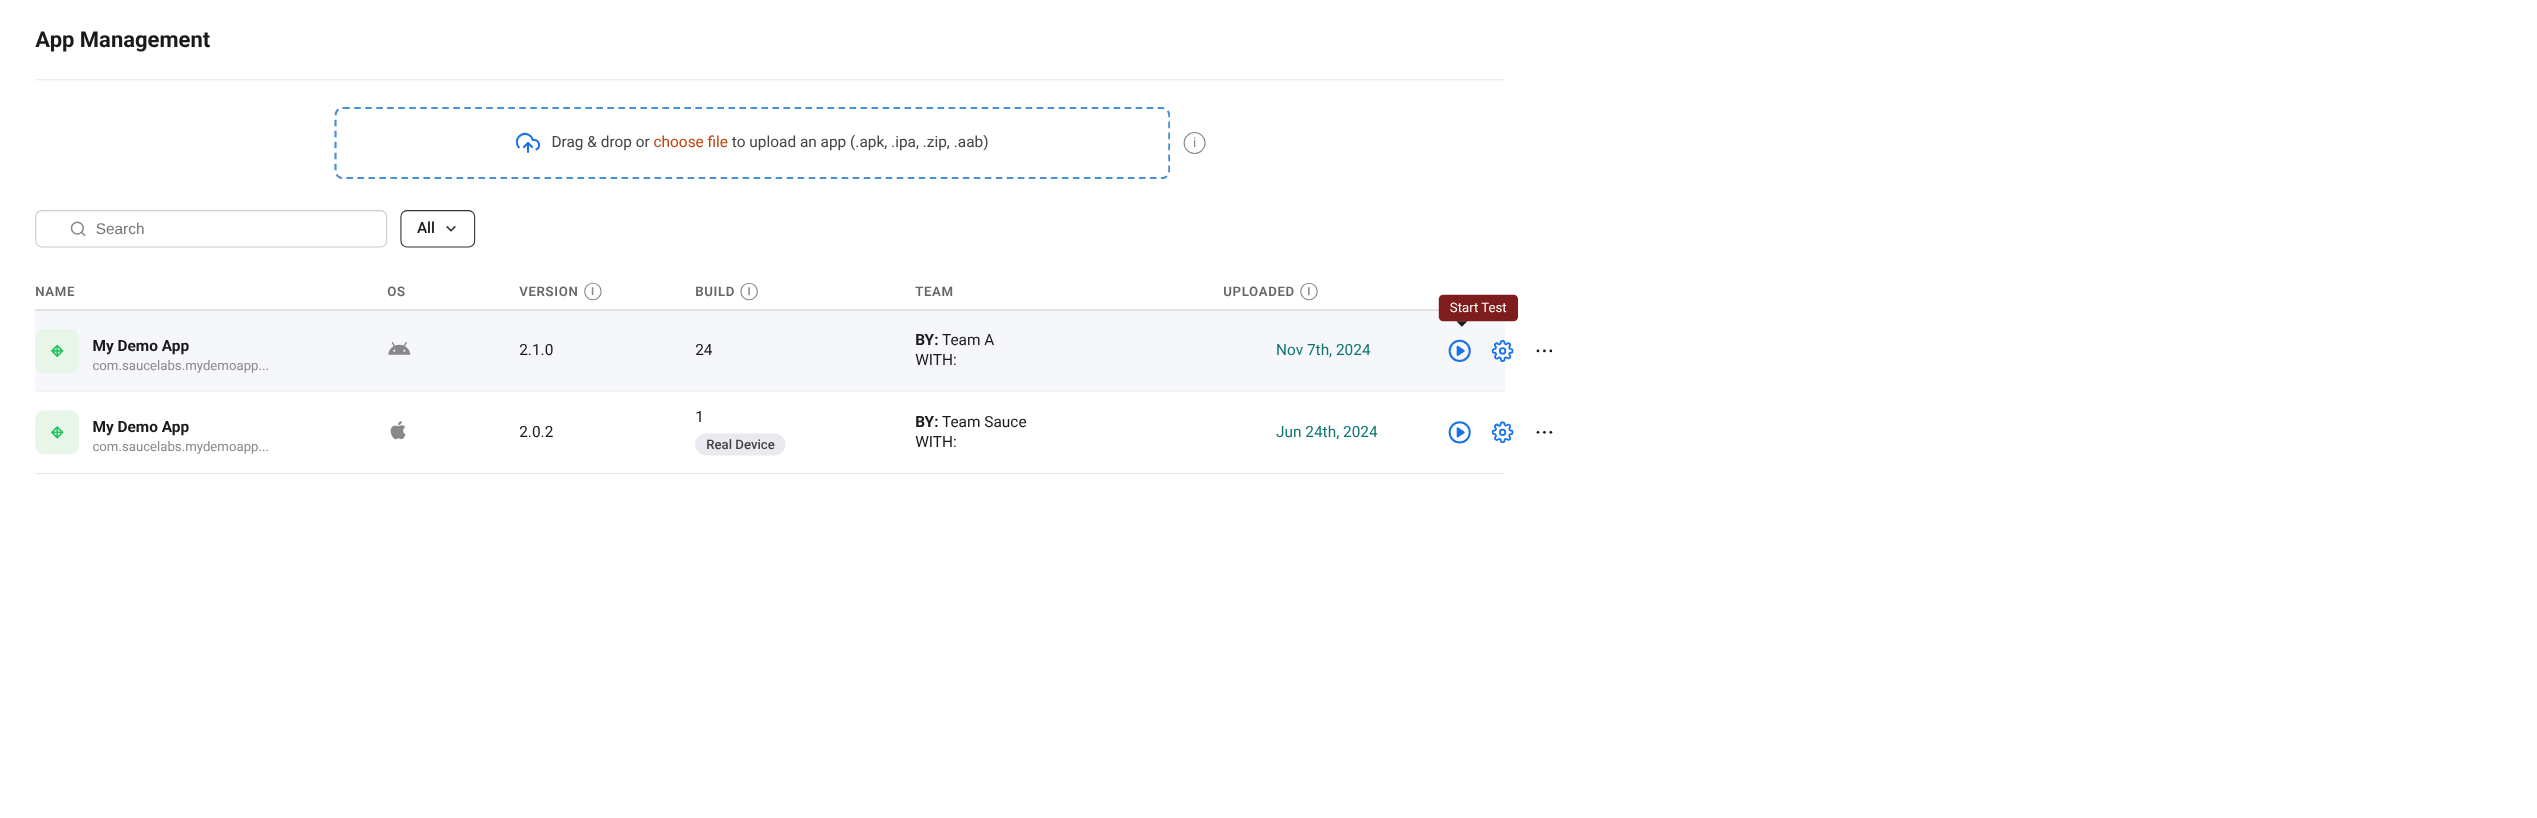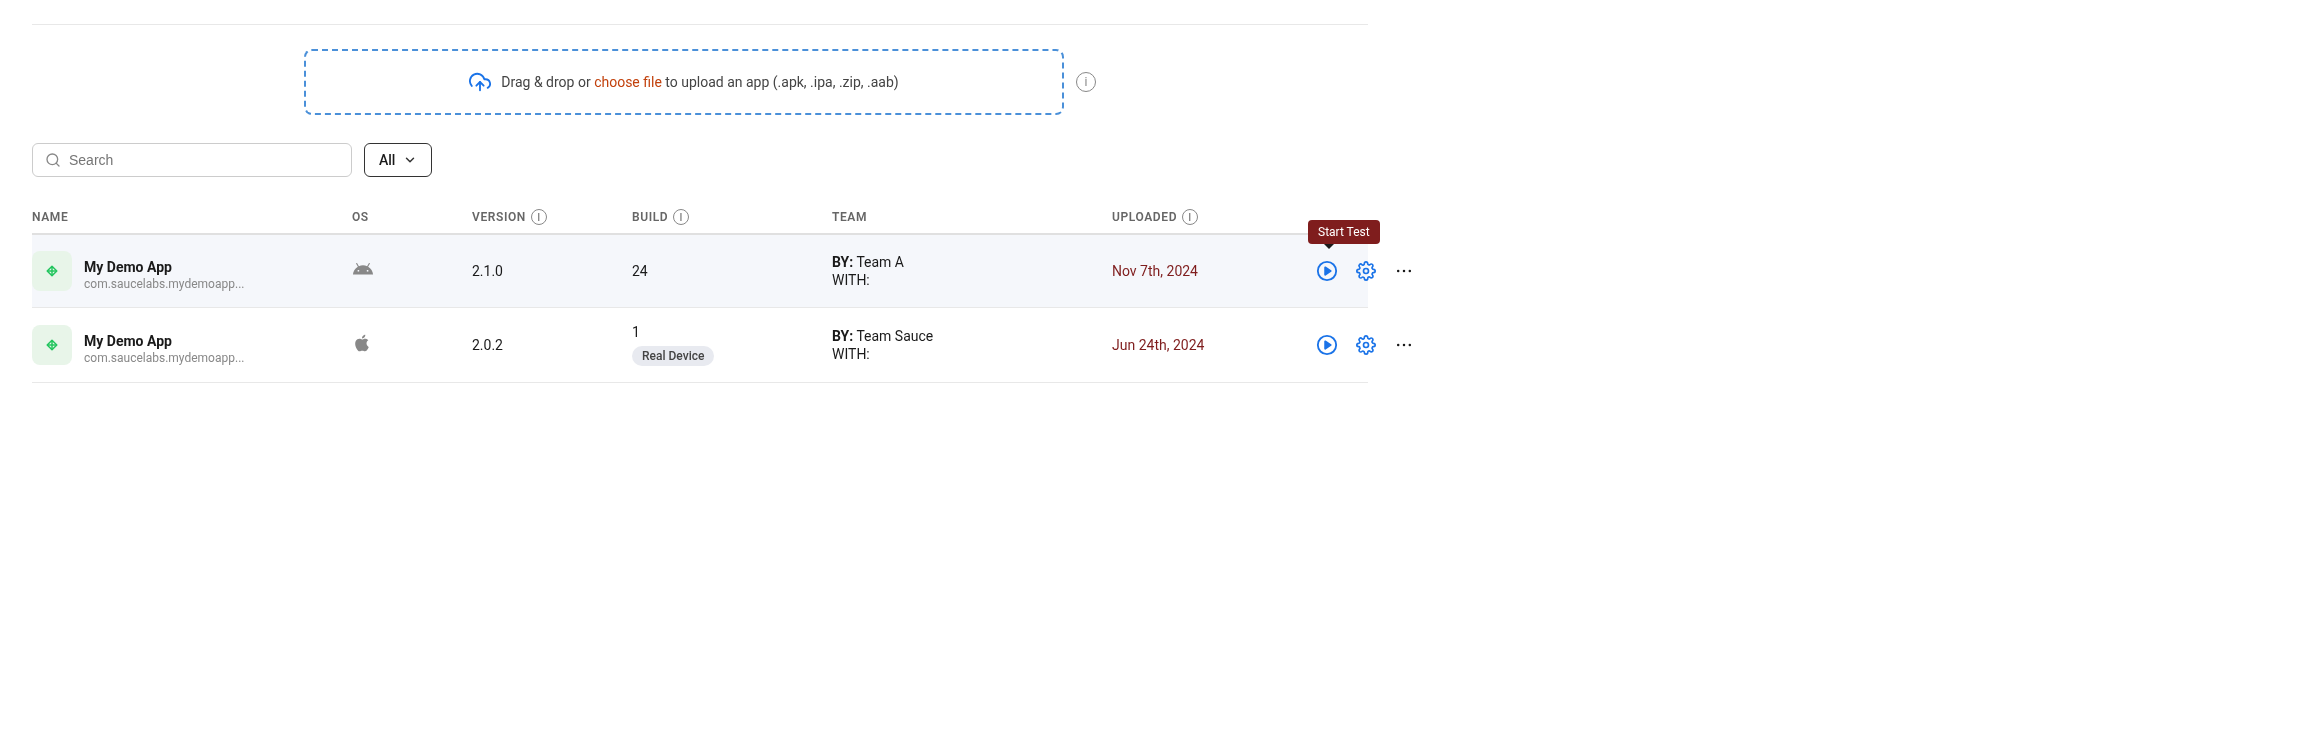--- a/index.html
+++ b/index.html
@@ -72,21 +72,21 @@
       display: flex;
       align-items: center;
       gap: 12px;
       margin-bottom: 24px;
     }
     .search-box {
       display: flex;
       align-items: center;
       border: 1.5px solid #ccc;
       border-radius: 6px;
-      padding: 8px 12px;
+      padding: 8px 30px;
       gap: 8px;
       width: 320px;
       background: #fff;
     }
     .search-box input {
       border: none;
       outline: none;
       font-size: 14px;
       color: #888;
       width: 100%;
@@ -215,21 +215,22 @@
     .team-cell .team-with {
       font-size: 14px;
       color: #1a1a1a;
       margin-top: 2px;
     }
     .team-cell .team-with strong {
       font-weight: 400;
     }
     .uploaded-text {
       font-size: 14px;
-      color: #7f1d1d;
+      color: #0f766e;
+      margin-left: 48px;
     }
     .actions-cell {
       display: flex;
       align-items: center;
       gap: 10px;
       position: relative;
     }
     .action-btn {
       background: none;
       border: none;
@@ -274,20 +275,21 @@
       background: #f5f7fb;
     }
     .table-body .table-row:nth-child(2) {
       background: #fff;
     }
   </style>
 </head>
 <body>
 
 <div class="page-container">
+  <h1 class="page-title">App Management</h1>
   <hr class="divider">
 
   <div class="upload-area-container">
     <div class="upload-area">
       <span class="upload-icon">
         <svg width="22" height="22" viewBox="0 0 24 24" fill="none" stroke="#1a73e8" stroke-width="2" stroke-linecap="round" stroke-linejoin="round">
           <polyline points="16 16 12 12 8 16"></polyline>
           <line x1="12" y1="12" x2="12" y2="21"></line>
           <path d="M20.39 18.39A5 5 0 0 0 18 9h-1.26A8 8 0 1 0 3 16.3"></path>
         </svg>

